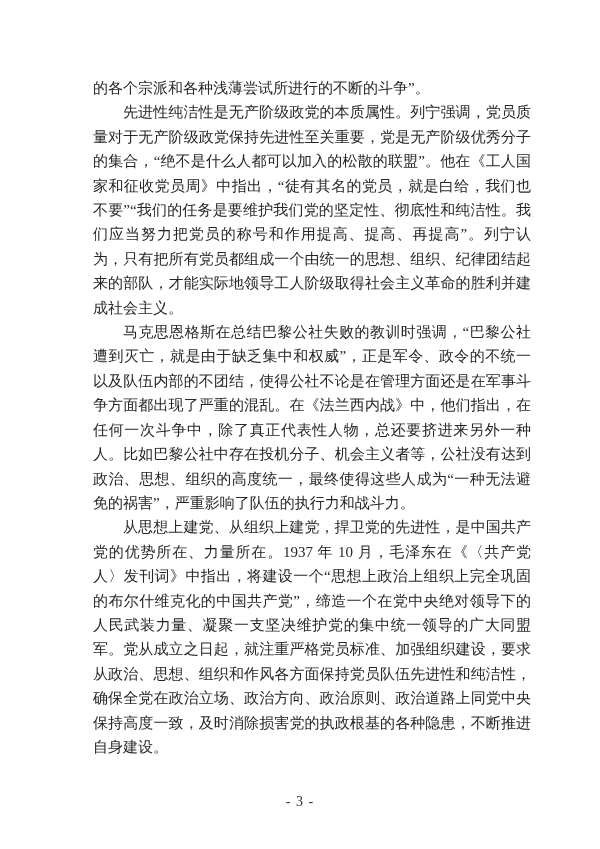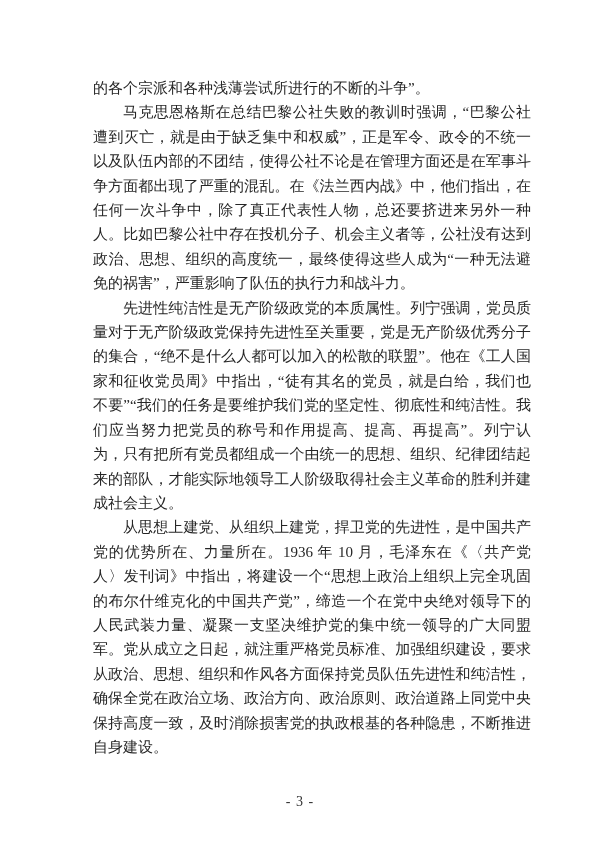--- a/index.html
+++ b/index.html
@@ -45,18 +45,18 @@
     color: #333333;
     letter-spacing: 1px;
   }
 </style>
 </head>
 <body>
 
 <div class="page">
   <div class="text-body">
     <p>的各个宗派和各种浅薄尝试所进行的不断的斗争”。</p>
+    <p class="indent">先进性纯洁性是无产阶级政党的本质属性。列宁强调，党员质量对于无产阶级政党保持先进性至关重要，党是无产阶级优秀分子的集合，“绝不是什么人都可以加入的松散的联盟”。他在《工人国家和征收党员周》中指出，“徒有其名的党员，就是白给，我们也不要”“我们的任务是要维护我们党的坚定性、彻底性和纯洁性。我们应当努力把党员的称号和作用提高、提高、再提高”。列宁认为，只有把所有党员都组成一个由统一的思想、组织、纪律团结起来的部队，才能实际地领导工人阶级取得社会主义革命的胜利并建成社会主义。</p>
     <p class="indent">马克思恩格斯在总结巴黎公社失败的教训时强调，“巴黎公社遭到灭亡，就是由于缺乏集中和权威”，正是军令、政令的不统一以及队伍内部的不团结，使得公社不论是在管理方面还是在军事斗争方面都出现了严重的混乱。在《法兰西内战》中，他们指出，在任何一次斗争中，除了真正代表性人物，总还要挤进来另外一种人。比如巴黎公社中存在投机分子、机会主义者等，公社没有达到政治、思想、组织的高度统一，最终使得这些人成为“一种无法避免的祸害”，严重影响了队伍的执行力和战斗力。</p>
-    <p class="indent">先进性纯洁性是无产阶级政党的本质属性。列宁强调，党员质量对于无产阶级政党保持先进性至关重要，党是无产阶级优秀分子的集合，“绝不是什么人都可以加入的松散的联盟”。他在《工人国家和征收党员周》中指出，“徒有其名的党员，就是白给，我们也不要”“我们的任务是要维护我们党的坚定性、彻底性和纯洁性。我们应当努力把党员的称号和作用提高、提高、再提高”。列宁认为，只有把所有党员都组成一个由统一的思想、组织、纪律团结起来的部队，才能实际地领导工人阶级取得社会主义革命的胜利并建成社会主义。</p>
-    <p class="indent">从思想上建党、从组织上建党，捍卫党的先进性，是中国共产党的优势所在、力量所在。1936 年 10 月，毛泽东在《〈共产党人〉发刊词》中指出，将建设一个“思想上政治上组织上完全巩固的布尔什维克化的中国共产党”，缔造一个在党中央绝对领导下的人民武装力量、凝聚一支坚决维护党的集中统一领导的广大同盟军。党从成立之日起，就注重严格党员标准、加强组织建设，要求从政治、思想、组织和作风各方面保持党员队伍先进性和纯洁性，确保全党在政治立场、政治方向、政治原则、政治道路上同党中央保持高度一致，及时消除损害党的执政根基的各种隐患，不断推进自身建设。</p>
+    <p class="indent">从思想上建党、从组织上建党，捍卫党的先进性，是中国共产党的优势所在、力量所在。1937 年 10 月，毛泽东在《〈共产党人〉发刊词》中指出，将建设一个“思想上政治上组织上完全巩固的布尔什维克化的中国共产党”，缔造一个在党中央绝对领导下的人民武装力量、凝聚一支坚决维护党的集中统一领导的广大同盟军。党从成立之日起，就注重严格党员标准、加强组织建设，要求从政治、思想、组织和作风各方面保持党员队伍先进性和纯洁性，确保全党在政治立场、政治方向、政治原则、政治道路上同党中央保持高度一致，及时消除损害党的执政根基的各种隐患，不断推进自身建设。</p>
   </div>
   <div class="page-footer">- 3 -</div>
 </div>
 
 </body></html>

